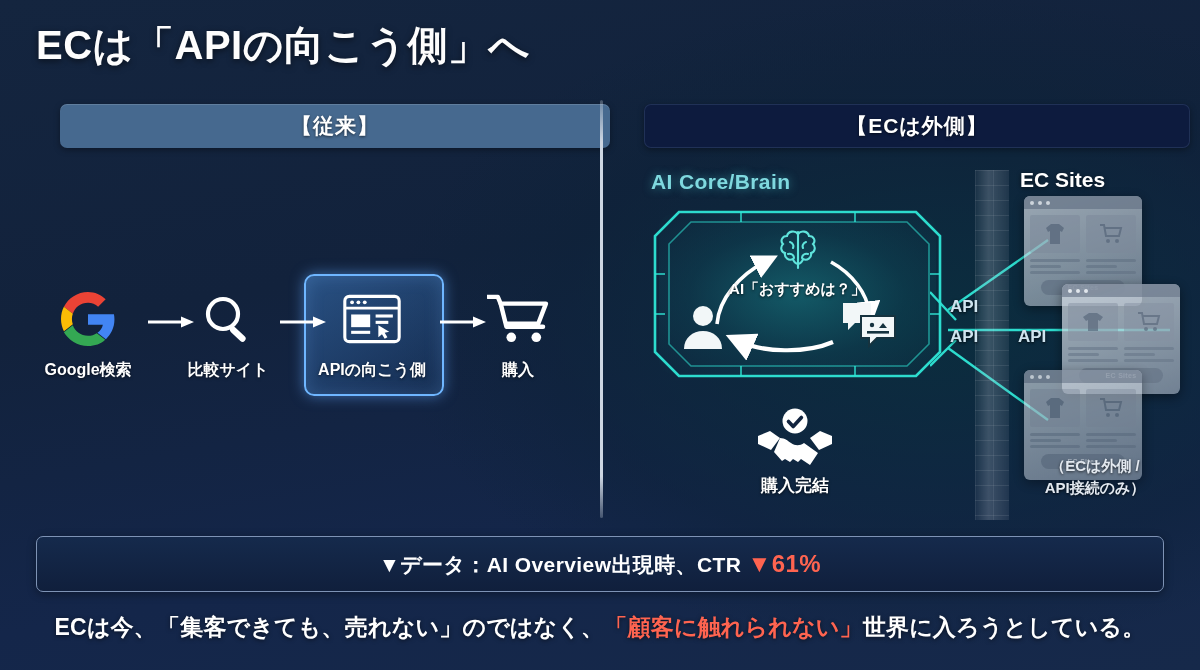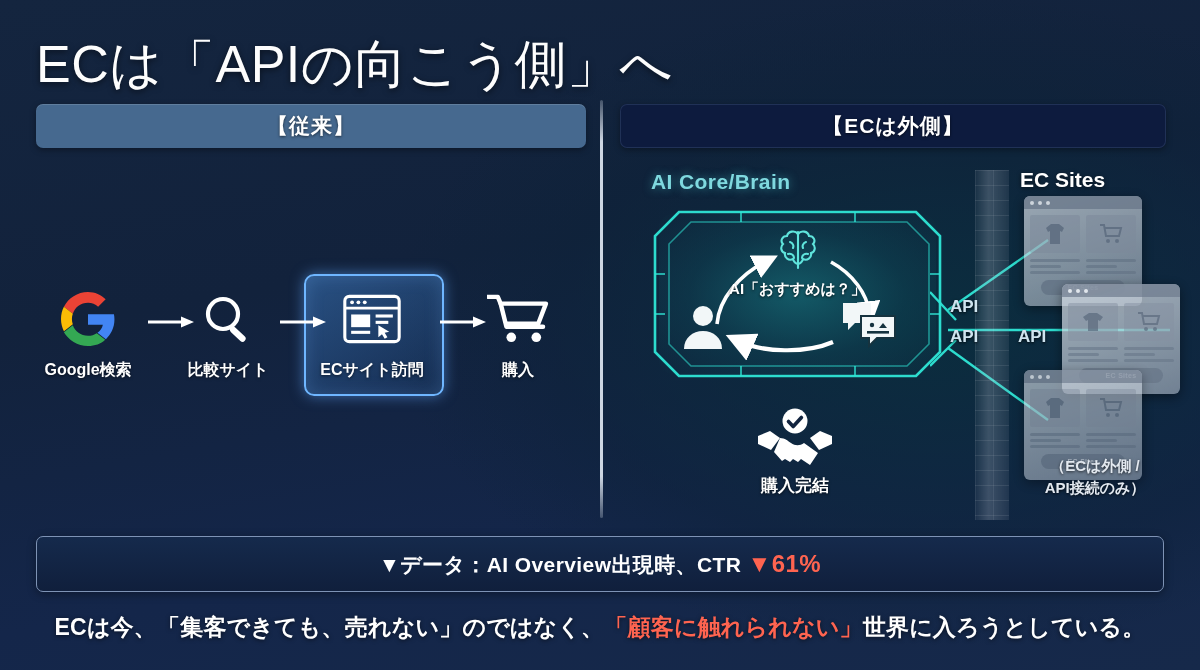--- a/index.html
+++ b/index.html
@@ -13,32 +13,32 @@
   #slide{
     position:relative;width:1200px;height:670px;
     background:
       radial-gradient(ellipse 700px 420px at 78% 48%, rgba(10,46,62,0.95) 0%, rgba(12,34,56,0.45) 55%, rgba(0,0,0,0) 78%),
       linear-gradient(170deg,#14253f 0%,#12223c 38%,#14264a 72%,#16294a 100%);
     overflow:hidden;
   }
 
   
   .title{
-    position:absolute;left:36px;top:30px;
-    font-size:52px;font-weight:normal;letter-spacing:.5px;
+    position:absolute;left:36px;top:18px;
+    font-size:40px;font-weight:bold;letter-spacing:.5px;
     color:#fdfdfd;text-shadow:0 2px 6px rgba(0,0,0,.55);
     white-space:nowrap;
   }
 
   
   .hdr{
     position:absolute;height:44px;border-radius:7px;
     display:flex;align-items:center;justify-content:center;
     font-size:21px;font-weight:bold;letter-spacing:1px;
-    color:#ffffff;text-shadow:0 1px 3px rgba(0,0,0,.6);
+    color:#ffffff;text-shadow:0 1px 3px rgba(0,0,0,.6);margin-left:24px;
   }
   .hdr-left{left:36px;top:104px;width:550px;background:#46698f;
     box-shadow:inset 0 1px 0 rgba(255,255,255,.14),0 2px 6px rgba(0,0,0,.35);}
   .hdr-right{left:620px;top:104px;width:546px;background:#0d1b3e;
     box-shadow:inset 0 0 0 1px rgba(120,150,200,.18),0 2px 6px rgba(0,0,0,.35);}
 
   
   .divider{
     position:absolute;left:600px;top:100px;width:3px;height:418px;
     background:linear-gradient(to bottom,rgba(220,228,238,.25),#cdd6e2 10%,#cdd6e2 90%,rgba(220,228,238,.25));
@@ -243,21 +243,21 @@
           <circle cx="10" cy="8.6" r="2.1" fill="#ffffff"></circle>
             <circle cx="17" cy="8.6" r="2.1" fill="#ffffff"></circle>
             <circle cx="24" cy="8.6" r="2.1" fill="#ffffff"></circle>
           <rect x="9" y="22" width="21" height="14" fill="#ffffff"></rect>
           <rect x="36" y="22" width="19" height="3.4" fill="#ffffff"></rect>
           <rect x="36" y="29" width="14" height="3.4" fill="#ffffff"></rect>
           <rect x="9" y="40" width="21" height="3.4" fill="#ffffff"></rect>
           <path d="M39 34l12 7-5 1.2 3 5-3 1.6-3-5-4 3.4z" fill="#ffffff"></path>
         </svg>
       </div>
-      <div class="lbl">ECサイト訪問</div>
+      <div class="lbl">APIの向こう側</div>
     </div>
 
     <div class="arrow a3">
       <svg width="46" height="14" viewBox="0 0 46 14">
           <path d="M0 5.4h33v-4l13 5.6L33 12.6v-4H0z" fill="#ffffff"></path>
         </svg>
     </div>
 
     <div class="step s4">
       <div class="gfx">

